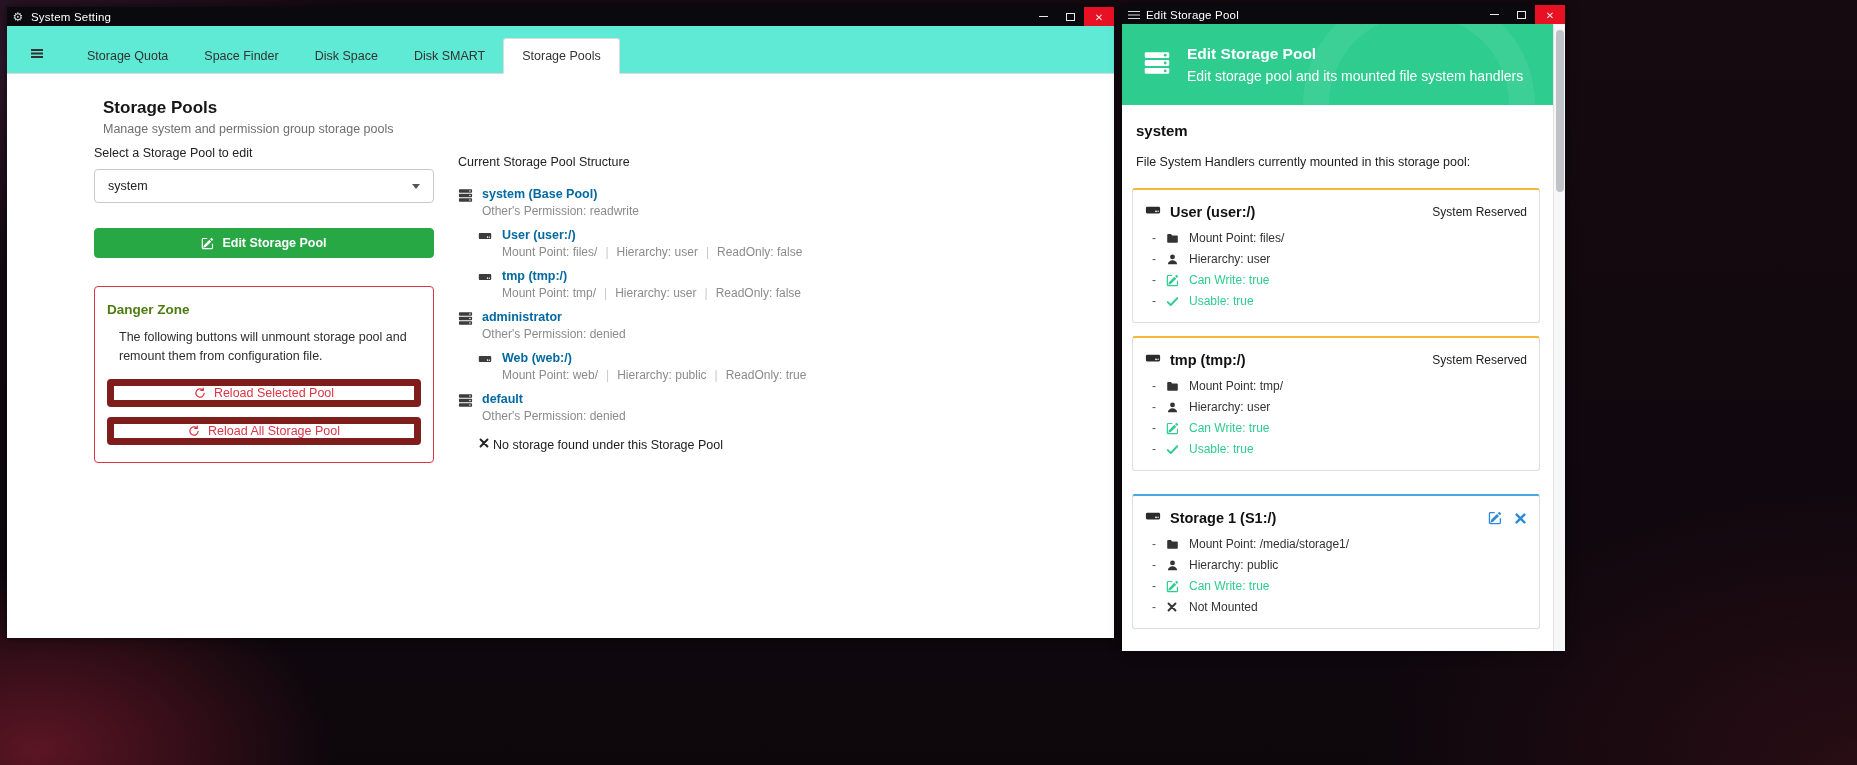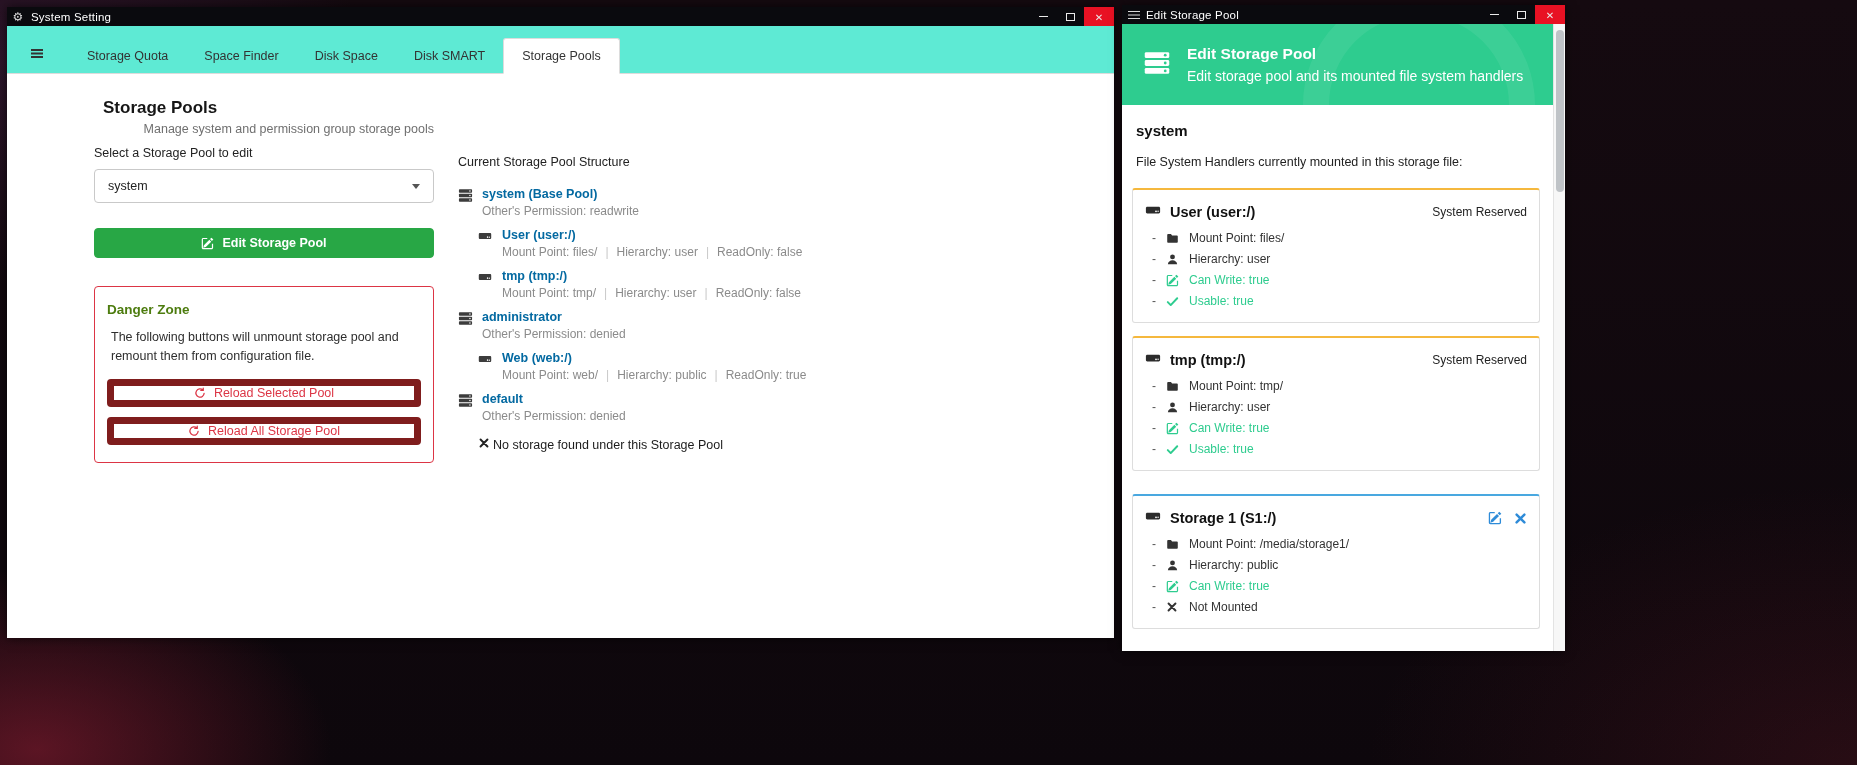--- a/index.html
+++ b/index.html
@@ -31,30 +31,30 @@
   
   #win-left{ left:7px; top:7px; width:1107px; height:631px; background:#fff; }
   .win-body{ height:calc(100% - 19px); background:#fff; position:relative; overflow:hidden; }
   .tabbar{ display:flex; align-items:flex-end; padding:12px 0 0 12px; border-bottom:1px solid #dcdcdc; background:#5eead4; }
   .menu-btn{ color:#333; margin:0 26px 11px 12px; }
   .tab{ padding:10px 18px; font-size:12.5px; color:#333; cursor:default; margin-bottom:0; }
   .tab.active{ border:1px solid #dcdcdc; border-bottom:1px solid #fff; margin-bottom:-1px; border-radius:3px 3px 0 0; background:#fff; }
   .page{ display:flex; padding:24px 30px 0 87px; }
   .col-left{ width:340px; flex:none; }
   .page-title{ font-size:17px; font-weight:bold; color:#161616; margin-left:9px; }
-  .page-sub{ font-size:12.5px; color:#6f6f6f; margin:4px 0 0 9px;text-align:right; }
+  .page-sub{ font-size:12.5px; color:#6f6f6f; margin:4px 0 0 9px; }
   .select-label{ font-size:12.5px; color:#222; margin-top:10px; }
   .select{ margin-top:9px; height:34px; border:1px solid #c9c9c9; border-radius:4px; background:#fff;
            display:flex; align-items:center; justify-content:space-between; padding:0 13px; font-size:12.5px; color:#222; cursor:default; }
   .caret{ width:0; height:0; border-left:4px solid transparent; border-right:4px solid transparent; border-top:5px solid #555; }
   .btn{ display:flex; align-items:center; justify-content:center; gap:8px; border-radius:4px; font-size:12.5px; cursor:default; width:100%; }
   .btn-edit{ margin-top:25px; height:30px; background:#28a745; border:1px solid #28a745; color:#fff; font-weight:bold; }
   .danger{ margin-top:28px; border:1px solid #dc3545; border-radius:4px; padding:15px 12px 17px; }
   .danger h3{ font-size:13.5px; color:#4d7c0f; }
-  .danger p{ font-size:12.5px; color:#2e2e2e; line-height:1.5; margin:11px 4px 13px; }
+  .danger p{ font-size:12.5px; color:#2e2e2e; line-height:1.5; margin:11px 12px 13px; }
   .btn-outline-danger{ height:28px; border:7px solid #7f1d1d; color:#dc3545; background:#fff; margin-top:10px; }
   .icon{ display:inline-flex; align-items:center; justify-content:center; }
   
   .col-tree{ margin-left:24px; flex:1; }
   .tree-title{ font-size:12.5px; color:#222; margin-top:57px; margin-bottom:18px; }
   .tree-row{ display:flex; gap:9px; margin-bottom:10px; }
   .ticon{ width:15px; color:#3c3c3c; flex:none; margin-top:1px; }
   .tree-name{ font-size:12.5px; font-weight:bold; color:#0369a1; }
   .tree-sub{ font-size:12px; color:#8b8b8b; margin-top:3px; }
   .tree-children{ margin-left:20px; }
@@ -321,21 +321,21 @@
           </g>
         </svg>
     </span>
     <div>
       <div class="hdr-title">Edit Storage Pool</div>
       <div class="hdr-sub">Edit storage pool and its mounted file system handlers</div>
     </div>
   </div>
   <div class="panel-body">
     <div class="pool-name">system</div>
-    <div class="panel-desc">File System Handlers currently mounted in this storage file:</div>
+    <div class="panel-desc">File System Handlers currently mounted in this storage pool:</div>
     <div class="cards">
 
       <div class="fs-card">
         <div class="fs-head">
           <span class="ticon">
             <svg viewBox="0 0 16 16" width="16" height="16">
                 <path fill="currentColor" d="M2.3 4.7h11.4c.8 0 1.4.6 1.4 1.4v4c0 .8-.6 1.4-1.4 1.4H2.3c-.8 0-1.4-.6-1.4-1.4v-4c0-.8.6-1.4 1.4-1.4z"></path>
                 <circle cx="11" cy="9.3" r="0.9" fill="#fff"></circle>
                 <circle cx="13.1" cy="9.3" r="0.7" fill="#fff"></circle>
               </svg>

